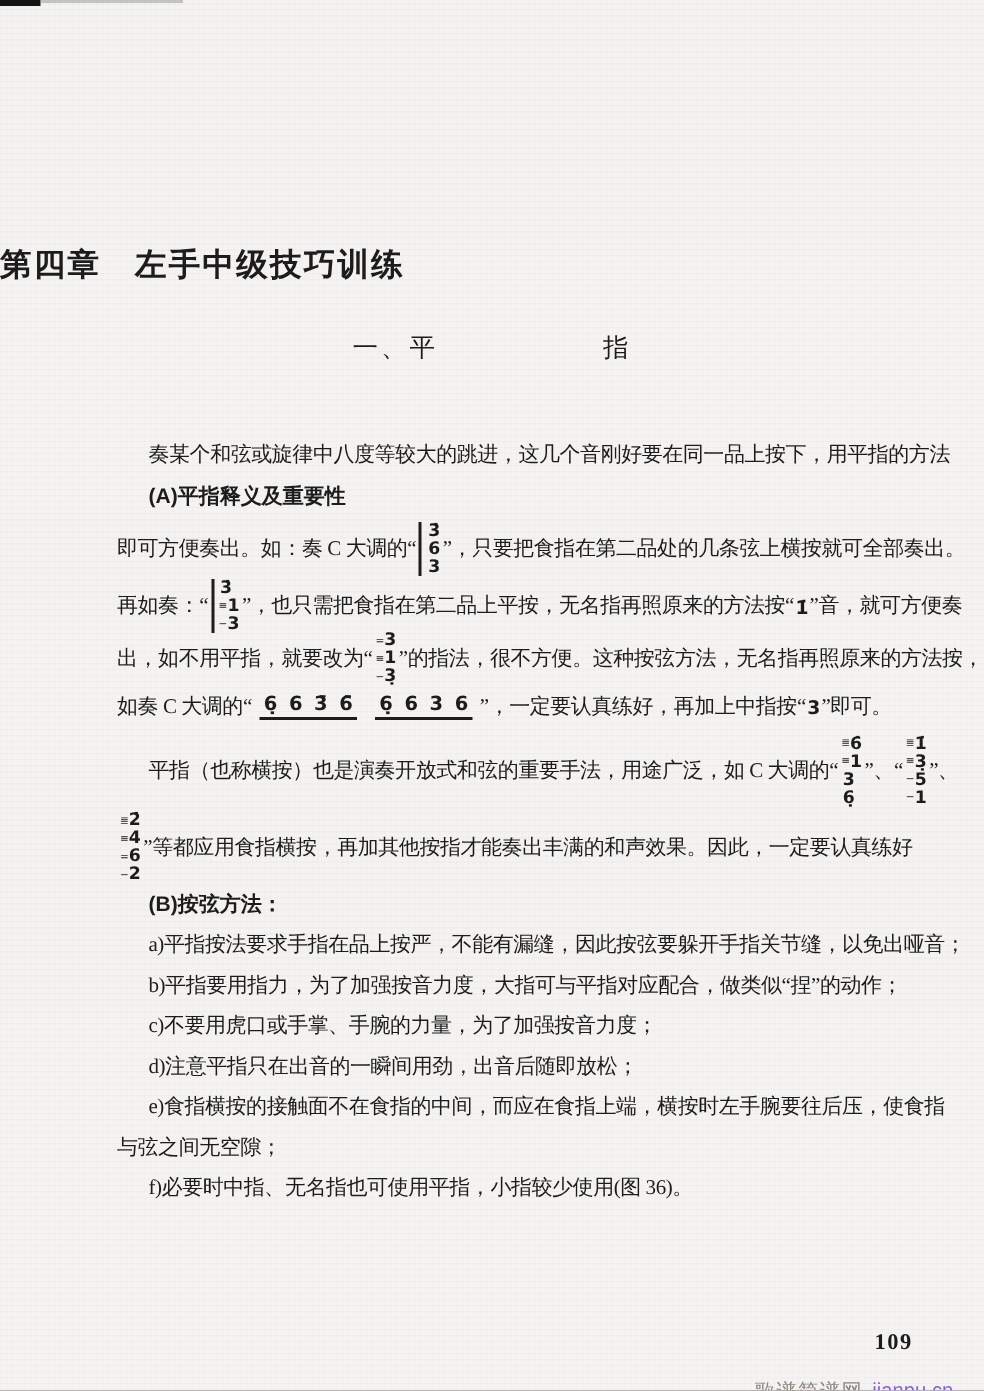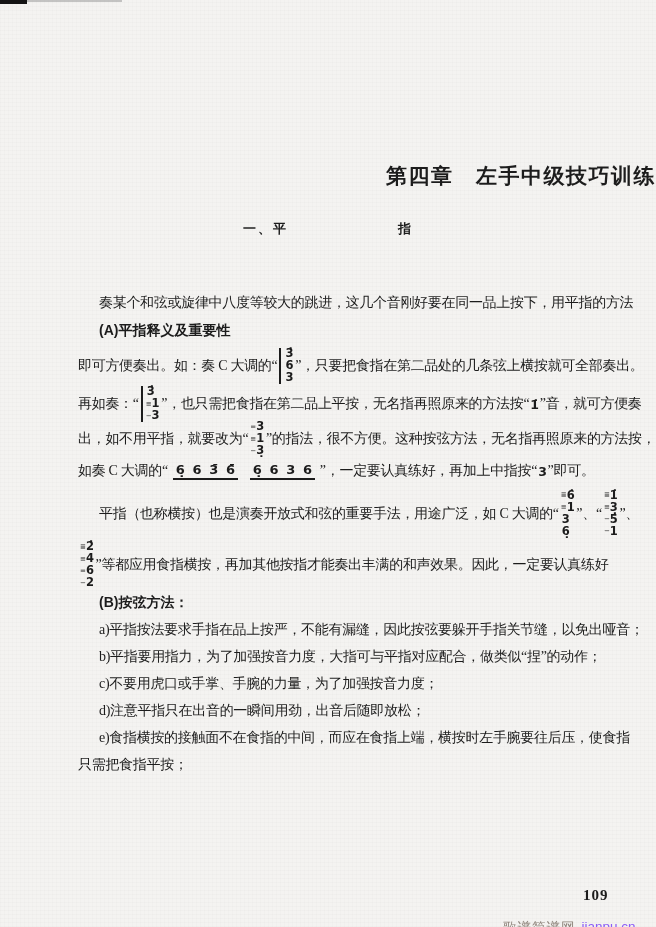--- a/index.html
+++ b/index.html
@@ -11,28 +11,28 @@
   .page::before {
     content:""; position:absolute; inset:0; pointer-events:none;
     background:
       repeating-linear-gradient(0deg, rgba(0,0,0,0.014) 0 1px, transparent 1px 4px),
       repeating-linear-gradient(90deg, rgba(0,0,0,0.010) 0 1px, transparent 1px 4px);
   }
   .corner-mark { position:absolute; top:0; left:0; width:27px; height:4px; background:#141414; }
   .edge-line   { position:absolute; top:0; left:27px; width:95px; height:2px; background:#9a9a9a; opacity:.55; }
 
   .title {
-    position:absolute; top:162px; left:0; width:100%; text-align:right;
+    position:absolute; top:162px; left:0; width:100%; text-align:left;
     font-family:"Liberation Sans", sans-serif; font-weight:bold;
     font-size:21px; letter-spacing:1.5px;
   }
   .subtitle {
     position:absolute; top:220px; left:0; width:100%;
     display:flex; justify-content:center; gap:110px;
-    font-size:13px; font-weight:bold; letter-spacing:2px;
+    font-size:17px; font-weight:normal; letter-spacing:2px;
   }
 
   .content { position:absolute; left:78px; top:290px; width:546px; font-size:14px; letter-spacing:-0.3px; }
   .line { display:flex; align-items:center; white-space:nowrap; }
   .indent { padding-left:21px; }
   .heading { font-family:"Liberation Sans", sans-serif; font-weight:bold; letter-spacing:0; }
   .h25{height:25px}.h26{height:26px}.h27{height:27px}.h30{height:30px}
   .h34{height:34px}.h36{height:36px}.h40{height:40px}.h48{height:48px}.h55{height:55px}
 
   .chord { display:inline-flex; flex-direction:column; justify-content:center;
@@ -220,21 +220,22 @@
     </div>
 
 
     <div class="line h27 indent heading">(B)按弦方法：</div>
 
     <div class="line h27 indent">a)平指按法要求手指在品上按严，不能有漏缝，因此按弦要躲开手指关节缝，以免出哑音；</div>
     <div class="line h27 indent">b)平指要用指力，为了加强按音力度，大指可与平指对应配合，做类似“捏”的动作；</div>
     <div class="line h27 indent">c)不要用虎口或手掌、手腕的力量，为了加强按音力度；</div>
     <div class="line h27 indent">d)注意平指只在出音的一瞬间用劲，出音后随即放松；</div>
     <div class="line h27 indent">e)食指横按的接触面不在食指的中间，而应在食指上端，横按时左手腕要往后压，使食指</div>
-    <div class="line h27">只需把食指平按；</div>
+    <div class="line h27">与弦之间无空隙；</div>
+    <div class="line h27 indent">f)必要时中指、无名指也可使用平指，小指较少使用(图 36)。</div>
 
   </div>
 
   <div class="pagenum">109</div>
 
   <div class="watermark">
     <span class="wm-cn">歌谱简谱网</span>
     <span class="wm-url">jianpu.cn</span>
   </div>
 

